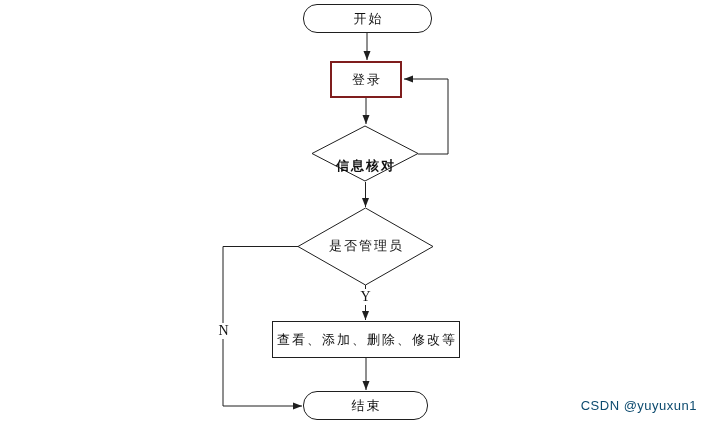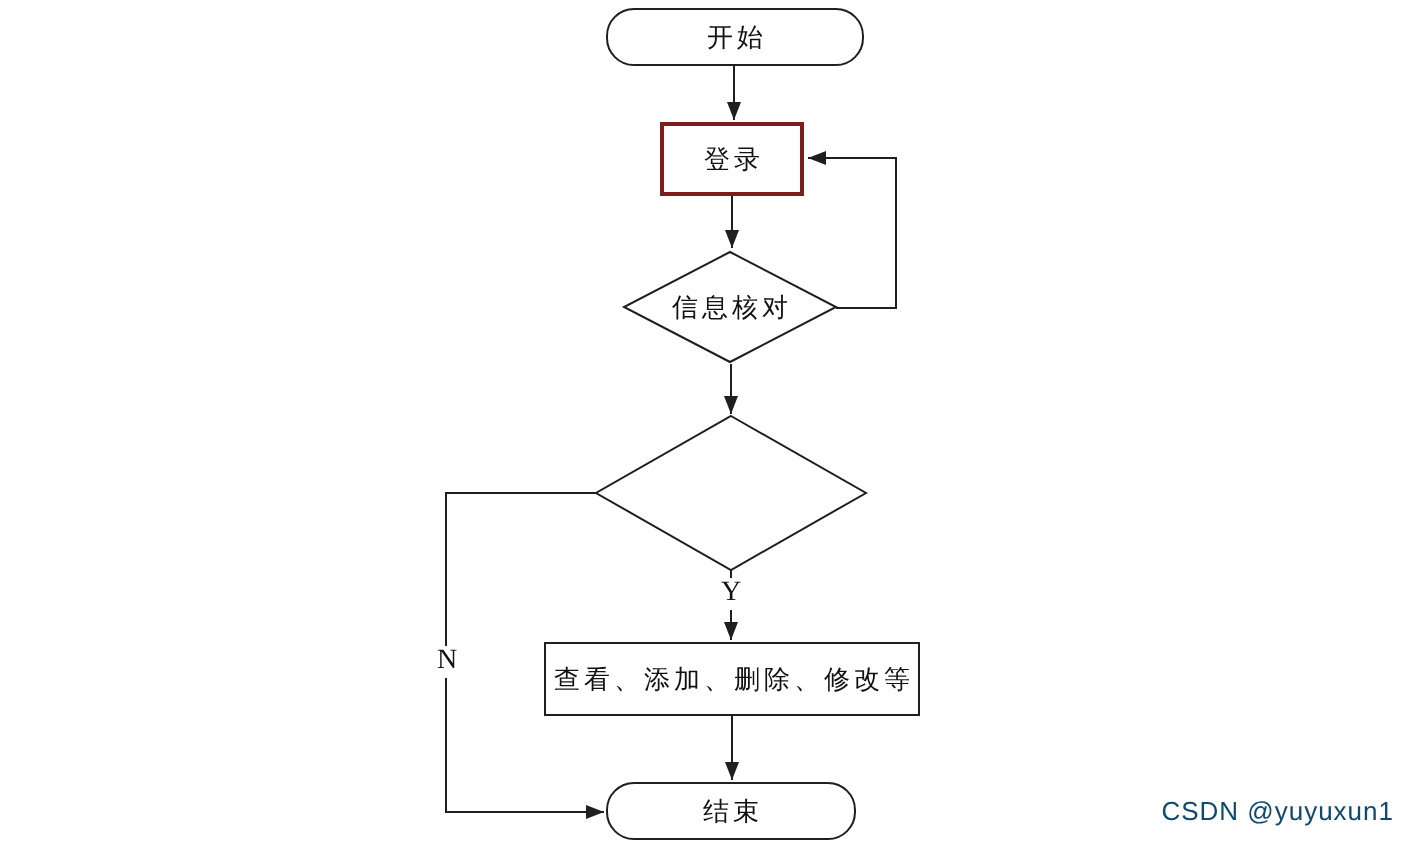--- a/index.html
+++ b/index.html
@@ -45,21 +45,21 @@
   .diamond-label {
     position: absolute;
     text-align: center;
     font-size: 13px;
     color: #111111;
     letter-spacing: 2px;
     padding-left: 2px;
     white-space: nowrap;
     background: transparent;
   }
-  .label-verify  { left: 312px; top: 146px; width: 106px; height: 16px; line-height: 16px; }
+  .label-verify  { left: 312px; top: 158px; width: 106px; height: 16px; line-height: 16px; font-weight: bold; }
   .label-isadmin { left: 298px; top: 238px; width: 135px; height: 16px; line-height: 16px; }
 
   .branch-label {
     position: absolute;
     background: #ffffff;
     font-family: "Liberation Serif", "DejaVu Serif", serif;
     font-size: 14px;
     color: #111111;
     text-align: center;
     line-height: 16px;
@@ -105,20 +105,21 @@
   <div class="node terminator node-start">
     <span>开始</span>
   </div>
 
   <div class="node node-login">
     <span>登录</span>
   </div>
 
   <div class="diamond-label label-verify">信息核对</div>
 
+  <div class="diamond-label label-isadmin">是否管理员</div>
 
   <div class="node process node-ops">
     <span>查看、添加、删除、修改等</span>
   </div>
 
   <div class="node terminator node-end">
     <span>结束</span>
   </div>
 
   <div class="branch-label label-yes">Y</div>

